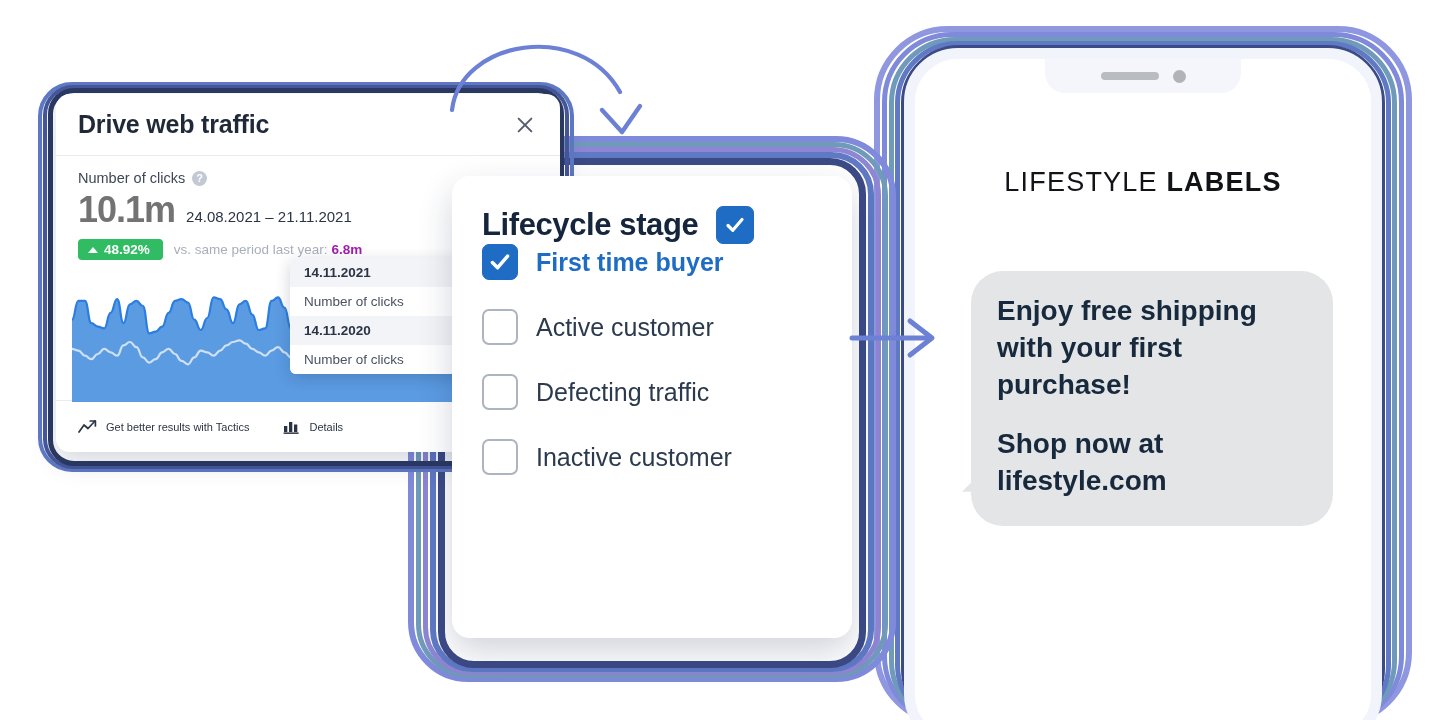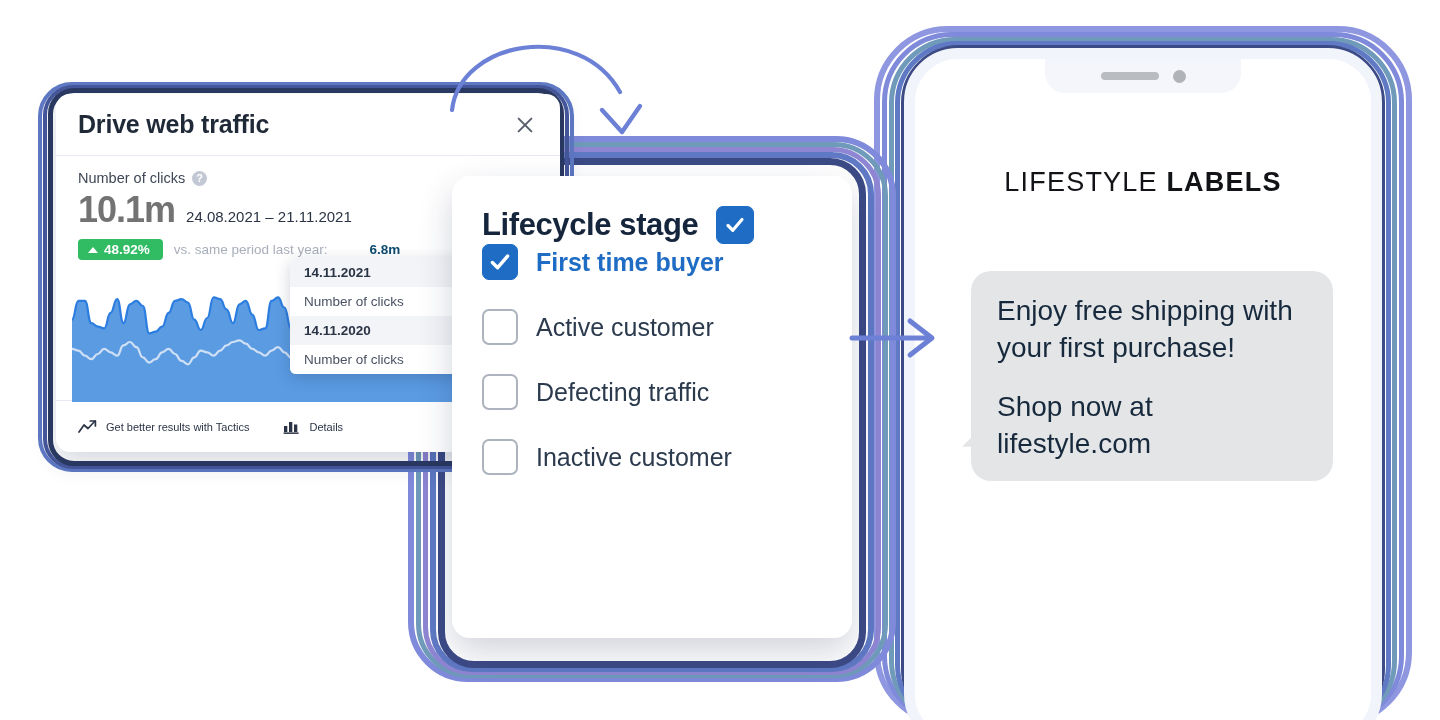--- a/index.html
+++ b/index.html
@@ -55,21 +55,21 @@
   .badge-up{
     background:#31bb63;color:#fff;border-radius:4px;
     padding:3px 13px 3px 10px;font-size:13.5px;font-weight:600;
     display:inline-flex;align-items:center;gap:6px;cursor:pointer;
   }
   .caret-up{
     width:0;height:0;border-left:5px solid transparent;border-right:5px solid transparent;
     border-bottom:6px solid #ffffff;
   }
   .delta-text{font-size:13.5px;color:#a8aeba;}
-  .delta-text b{color:#0c4a6e;margin-left:38px;}
+  .delta-text b{color:#a21caf;}
 
   
   #chart-wrap{position:absolute;left:72px;top:282px;width:470px;height:120px;z-index:15;}
   #chart-wrap svg{display:block;}
 
   
   #chart-tooltip{
     position:absolute;left:290px;top:258px;width:215px;
     background:#ffffff;border-radius:6px;
     box-shadow:0 4px 16px rgba(20,30,60,.20);
@@ -140,22 +140,22 @@
   #speaker{width:58px;height:8px;border-radius:5px;background:#b9bcc0;}
   #camera{width:13px;height:13px;border-radius:50%;background:#b0b3b8;}
   #brand{
     position:absolute;top:108px;left:0;right:0;text-align:center;
     font-size:27px;color:#111316;letter-spacing:1.2px;
   }
   #brand .thin{font-weight:300;}
   #brand .bold{font-weight:bold;}
   #bubble{
     position:absolute;left:56px;top:212px;width:362px;
-    background:#e4e5e7;border-radius:20px;padding:22px 26px 18px 26px;
-    box-sizing:border-box;color:#17293c;font-size:28px;line-height:1.32;
+    background:#e4e5e7;border-radius:32px;padding:22px 26px 26px 26px;
+    box-sizing:border-box;color:#17293c;font-size:28px;line-height:1.32;font-weight:bold;
   }
   #bubble .p2{margin-top:22px;}
   #bubble-tail{
     position:absolute;left:-9px;bottom:34px;width:26px;height:26px;
     background:#e4e5e7;border-bottom-right-radius:18px;
     clip-path:polygon(100% 0,100% 100%,0 100%);
   }
 
   
   .arrow-svg{position:absolute;pointer-events:none;}

